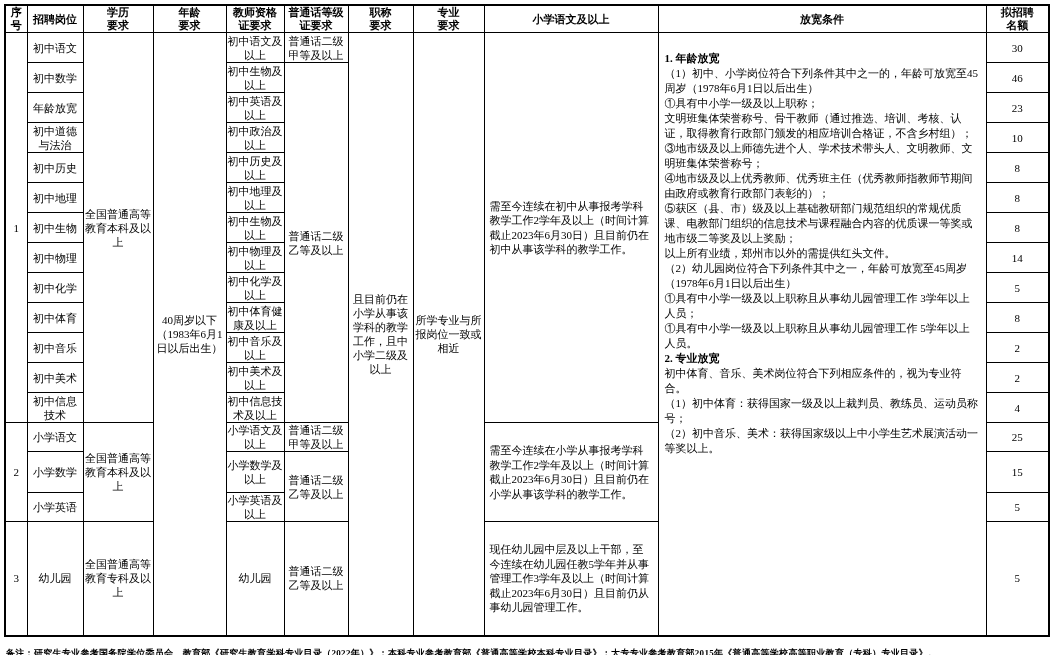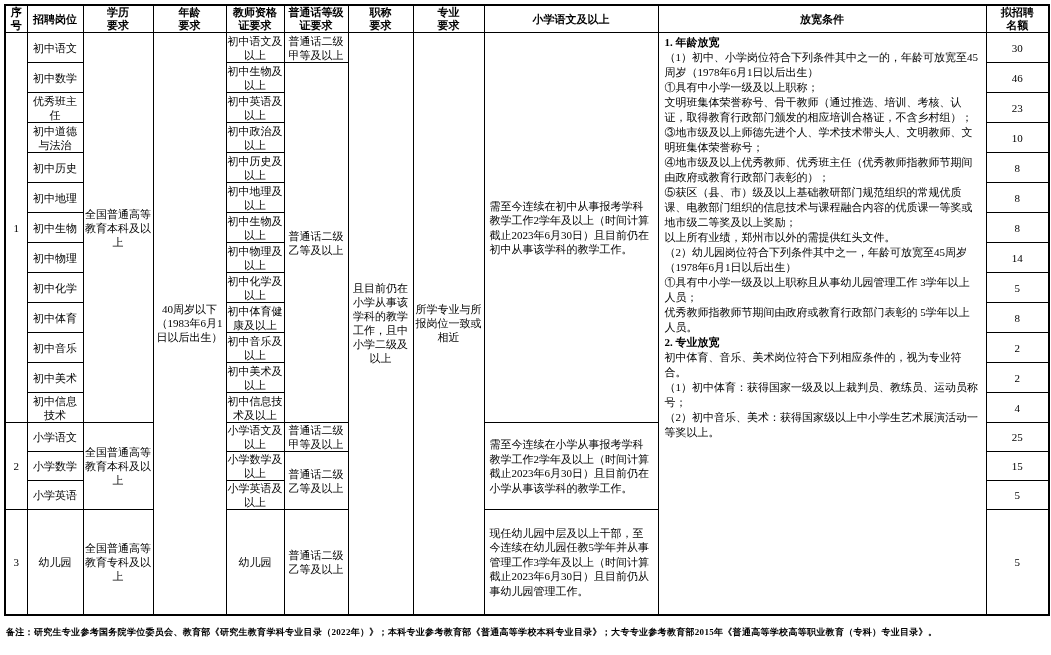--- a/index.html
+++ b/index.html
@@ -18,24 +18,24 @@
     text-align:center;vertical-align:middle;
     padding:0 1px;
     overflow:hidden;
     word-break:break-all;
   }
   th{font-weight:bold;white-space:pre-line;line-height:13px;padding:0 1px;}
   thead tr{height:25px;}
   tr.g1{height:30px;}
   tr.g2{height:28px;}
   tr.g3{height:105px;}
-  td.left{text-align:left;padding:4px 5px;line-height:14.5px;}
+  td.left{text-align:left;padding:20px 5px;line-height:14.5px;}
   td.relax{
     text-align:left;vertical-align:top;
-    padding:2px 5px 2px 6px;line-height:15px;font-size:11px;
+    padding:18px 5px 2px 6px;line-height:15px;font-size:11px;
   }
   .rl{margin:0;}
   .rl.bold{font-weight:bold;}
   .note{
     margin:10px 0 0 2px;
     font-size:9px;font-weight:bold;letter-spacing:0.3px;
     white-space:nowrap;
   }
 </style>
 </head>
@@ -94,36 +94,36 @@
           <div class="rl bold">1. 年龄放宽</div>
           <div class="rl">（1）初中、小学岗位符合下列条件其中之一的，年龄可放宽至45周岁（1978年6月1日以后出生）</div>
           <div class="rl">①具有中小学一级及以上职称；</div>
           <div class="rl">文明班集体荣誉称号、骨干教师（通过推选、培训、考核、认证，取得教育行政部门颁发的相应培训合格证，不含乡村组）；</div>
           <div class="rl">③地市级及以上师德先进个人、学术技术带头人、文明教师、文明班集体荣誉称号；</div>
           <div class="rl">④地市级及以上优秀教师、优秀班主任（优秀教师指教师节期间由政府或教育行政部门表彰的）；</div>
           <div class="rl">⑤获区（县、市）级及以上基础教研部门规范组织的常规优质课、电教部门组织的信息技术与课程融合内容的优质课一等奖或地市级二等奖及以上奖励；</div>
           <div class="rl">以上所有业绩，郑州市以外的需提供红头文件。</div>
           <div class="rl">（2）幼儿园岗位符合下列条件其中之一，年龄可放宽至45周岁（1978年6月1日以后出生）</div>
           <div class="rl">①具有中小学一级及以上职称且从事幼儿园管理工作 3学年以上人员；</div>
-          <div class="rl">优秀教师指教师节期间由政府或教育行政部门表彰的 5学年以上人员。</div>
+          <div class="rl">①具有中小学一级及以上职称且从事幼儿园管理工作 5学年以上人员。</div>
           <div class="rl bold">2. 专业放宽</div>
           <div class="rl">初中体育、音乐、美术岗位符合下列相应条件的，视为专业符合。</div>
           <div class="rl">（1）初中体育：获得国家一级及以上裁判员、教练员、运动员称号；</div>
           <div class="rl">（2）初中音乐、美术：获得国家级以上中小学生艺术展演活动一等奖以上。</div>
         </td>
         <td>30</td>
       </tr>
       <tr class="g1">
         <td>初中数学</td>
         <td>初中生物及以上</td>
         <td rowspan="12">普通话二级乙等及以上</td>
         <td>46</td>
       </tr>
       <tr class="g1">
-        <td>优秀班主任</td>
+        <td>年龄放宽</td>
         <td>初中英语及以上</td>
         <td>23</td>
       </tr>
       <tr class="g1">
         <td>初中道德与法治</td>
         <td>初中政治及以上</td>
         <td>10</td>
       </tr>
       <tr class="g1">
         <td>初中历史</td>

